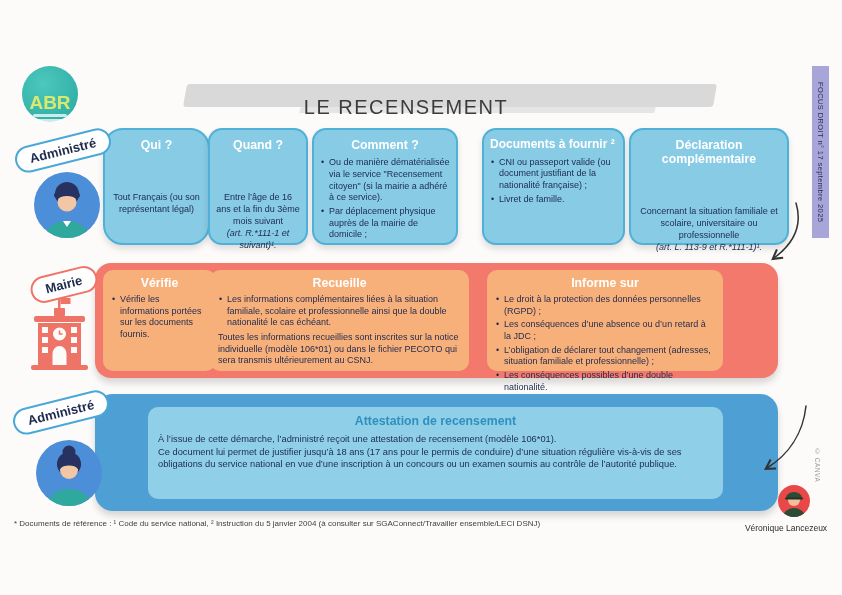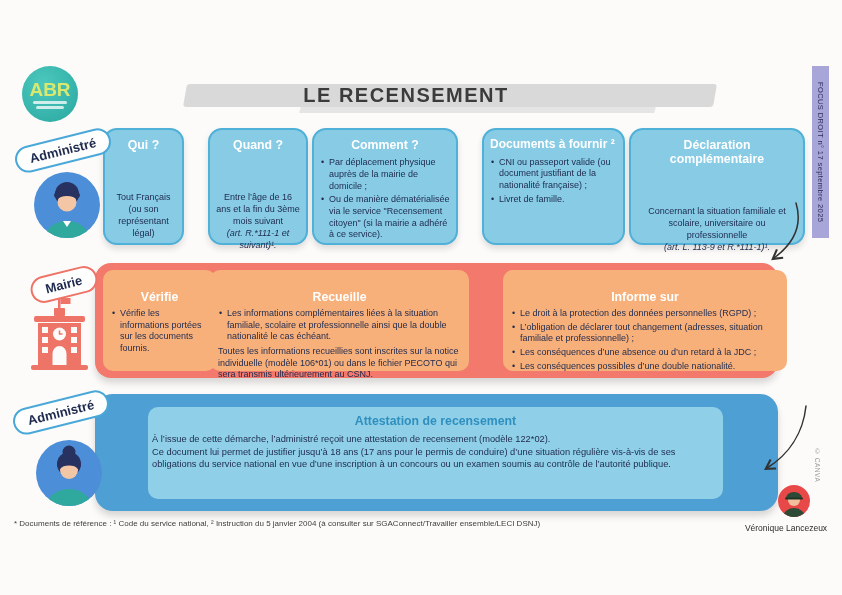--- a/index.html
+++ b/index.html
@@ -2,32 +2,32 @@
 <html><head>
 <meta charset="utf-8">
 <style>
   html,body{margin:0;padding:0;background:#ffffff;}
   .canvas{position:relative;width:842px;height:595px;background:#fcfbf9;overflow:hidden;
           font-family:"Liberation Sans",sans-serif;color:#1e2a4d;}
 
   
   .logo{position:absolute;left:22px;top:66px;width:56px;height:56px;border-radius:50%;
         background:radial-gradient(circle at 38% 32%,#4cc8bd,#29a7a0);
-        display:flex;flex-direction:column;align-items:center;justify-content:center;}
+        display:flex;flex-direction:column;align-items:center;justify-content:flex-end;}
   .logo .abr{font-size:19px;font-weight:bold;color:#d9e86e;line-height:1;}
   .logo .sub1,.logo .sub2{height:3px;background:rgba(255,255,255,.75);border-radius:2px;margin-top:2px;}
   .logo .sub1{width:34px;} .logo .sub2{width:28px;}
 
   
   .title-band{position:absolute;left:185px;top:84px;width:530px;height:23px;background:#d9d9d9;
               transform:skewX(-10deg);border-radius:3px;}
   .title-band2{position:absolute;left:300px;top:107px;width:355px;height:6px;background:#e5e5e5;
                transform:skewX(-14deg);}
-  .page-title{position:absolute;left:0;right:30px;top:84px;text-align:center;font-size:20px;
-              font-weight:bold;letter-spacing:1.5px;color:#3b3b3b;}
+  .page-title{position:absolute;left:0;right:30px;top:96px;text-align:center;font-size:20px;
+              font-weight:normal;letter-spacing:1.5px;color:#3b3b3b;}
 
   
   .side-banner{position:absolute;left:812px;top:66px;width:17px;height:172px;background:#a8a5d8;
                writing-mode:vertical-rl;font-size:7.5px;color:#2e2e57;display:flex;align-items:center;
                justify-content:center;letter-spacing:.4px;}
 
   
   .pill{position:absolute;background:#ffffff;border:2px solid #4aa8d8;border-radius:18px;
         padding:4px 13px;font-size:13px;font-weight:bold;color:#1e2a4d;transform:rotate(-14deg);
         white-space:nowrap;z-index:3;}
@@ -37,46 +37,46 @@
   #pill-adm2{left:12px;top:399px;}
 
   .avatar{position:absolute;z-index:2;}
 
   
   .bbox{position:absolute;top:128px;height:117px;background:#87cbe5;border:2px solid #4fb0d8;
         border-radius:14px;box-sizing:border-box;padding:8px 6px;box-shadow:0 4px 6px rgba(0,0,0,.12);}
   .bbox .bt{font-size:12.3px;font-weight:bold;color:#ffffff;text-align:center;margin-bottom:5px;line-height:1.15;}
   .bbox .bc{font-size:9px;line-height:1.32;text-align:center;margin-top:40px;}
   .bref{font-style:italic;display:block;}
-  #box-qui{left:103px;width:81px;}
+  #box-qui{left:103px;width:107px;border-radius:20px;}
   #box-quand{left:208px;width:100px;}
   #box-comment{left:312px;width:146px;}
   #box-docs{left:482px;width:143px;}
-  #box-decl{left:629px;width:176px;}
+  #box-decl{left:629px;width:160px;}
 
   .blist{list-style:none;margin:0;padding:0;font-size:9px;line-height:1.3;text-align:left;}
   .blist li{position:relative;padding-left:9px;margin-bottom:2px;}
   .blist li::before{content:"•";position:absolute;left:1px;}
 
   
   .orange-outer{position:absolute;left:95px;top:263px;width:683px;height:115px;background:#f3796d;
                 border-radius:16px;box-shadow:0 5px 7px rgba(0,0,0,.15);}
   .obox{position:absolute;top:270px;height:101px;background:#f8b07b;border-radius:10px;
-        box-sizing:border-box;padding:20px 8px;z-index:2;}
+        box-sizing:border-box;padding:6px 8px;z-index:2;}
   .obox .bt{color:#ffffff;font-weight:bold;font-size:12.3px;text-align:center;margin-bottom:4px;}
   .onote{font-size:9px;line-height:1.3;margin-top:3px;}
   #obox-verifie{left:103px;width:113px;}
   #obox-recueille{left:210px;width:259px;}
-  #obox-informe{left:487px;width:284px;margin-left:16px;}
+  #obox-informe{left:487px;width:236px;}
 
   
   .blue-outer{position:absolute;left:95px;top:394px;width:683px;height:117px;background:#4d9fd4;
               border-radius:18px;box-shadow:0 5px 7px rgba(0,0,0,.15);}
   .blue-inner{position:absolute;left:148px;top:407px;width:575px;height:92px;background:#8fd0e8;
-              border-radius:10px;box-sizing:border-box;padding:7px 4px;z-index:2;}
+              border-radius:10px;box-sizing:border-box;padding:7px 10px;z-index:2;}
   .blue-inner .bt{color:#2f8fbf;font-weight:bold;font-size:12.3px;text-align:center;margin-bottom:5px;}
   .blue-inner p{font-size:9.3px;line-height:1.35;margin:0;}
 
   
   .footer{position:absolute;left:14px;top:519px;font-size:8px;color:#3d3d3d;}
   .credit-name{position:absolute;left:730px;top:523px;width:112px;text-align:center;font-size:8.5px;
                font-weight:normal;color:#2b2b2b;}
   .canva{position:absolute;left:814px;top:448px;writing-mode:vertical-rl;font-size:6.5px;color:#a0a0a0;
          letter-spacing:.5px;}
   .arrows{position:absolute;left:0;top:0;pointer-events:none;z-index:4;}
@@ -169,22 +169,22 @@
     <div class="bt">Quand ?</div>
     <div class="bc">
       <span>Entre l’âge de 16 ans et la fin du 3ème mois suivant</span>
       <span class="bref">(art. R.*111-1 et suivant)¹.</span>
     </div>
   </div>
 
   <div class="bbox" id="box-comment">
     <div class="bt">Comment ?</div>
     <ul class="blist">
+      <li>Ou de manière dématérialisée via le service "Recensement citoyen" (si la mairie a adhéré à ce service).</li>
       <li>Par déplacement physique auprès de la mairie de domicile ;</li>
-      <li>Ou de manière dématérialisée via le service "Recensement citoyen" (si la mairie a adhéré à ce service).</li>
     </ul>
   </div>
 
   <div class="bbox" id="box-docs">
     <div class="bt" style="text-align:left;font-size:12px">Documents à fournir ²</div>
     <ul class="blist">
       <li>CNI ou passeport valide (ou document justifiant de la nationalité française) ;</li>
       <li>Livret de famille.</li>
     </ul>
   </div>
@@ -211,30 +211,30 @@
     <ul class="blist">
       <li>Les informations complémentaires liées à la situation familiale, scolaire et professionnelle ainsi que la double nationalité le cas échéant.</li>
     </ul>
     <div class="onote">Toutes les informations recueillies sont inscrites sur la notice individuelle (modèle 106*01) ou dans le fichier PECOTO qui sera transmis ultérieurement au CSNJ.</div>
   </div>
 
   <div class="obox" id="obox-informe">
     <div class="bt">Informe sur</div>
     <ul class="blist">
       <li>Le droit à la protection des données personnelles (RGPD) ;</li>
+      <li>Les conséquences d’une absence ou d’un retard à la JDC ;</li>
       <li>L’obligation de déclarer tout changement (adresses, situation familiale et professionnelle) ;</li>
-      <li>Les conséquences d’une absence ou d’un retard à la JDC ;</li>
       <li>Les conséquences possibles d’une double nationalité.</li>
     </ul>
   </div>
 
   <div class="blue-outer"></div>
   <div class="blue-inner">
     <div class="bt">Attestation de recensement</div>
-    <p>À l’issue de cette démarche, l’administré reçoit une attestation de recensement (modèle 122*02).</p>
+    <p>À l’issue de cette démarche, l’administré reçoit une attestation de recensement (modèle 106*01).</p>
     <p>Ce document lui permet de justifier jusqu’à 18 ans (17 ans pour le permis de conduire) d’une situation régulière vis-à-vis de ses obligations du service national en vue d’une inscription à un concours ou un examen soumis au contrôle de l’autorité publique.</p>
   </div>
 
   <svg class="arrows" width="842" height="595" viewBox="0 0 842 595">
     <defs>
       <marker id="ah" markerWidth="9" markerHeight="9" refX="6" refY="4.5" orient="auto">
         <path d="M1,1 L7,4.5 L1,8" fill="none" stroke="#333333" stroke-width="1.4"></path>
       </marker>
     </defs>
     <path d="M796 203 C 803 226, 793 244, 774 258" fill="none" stroke="#333333" stroke-width="1.5" stroke-linecap="round" marker-end="url(#ah)"></path>

